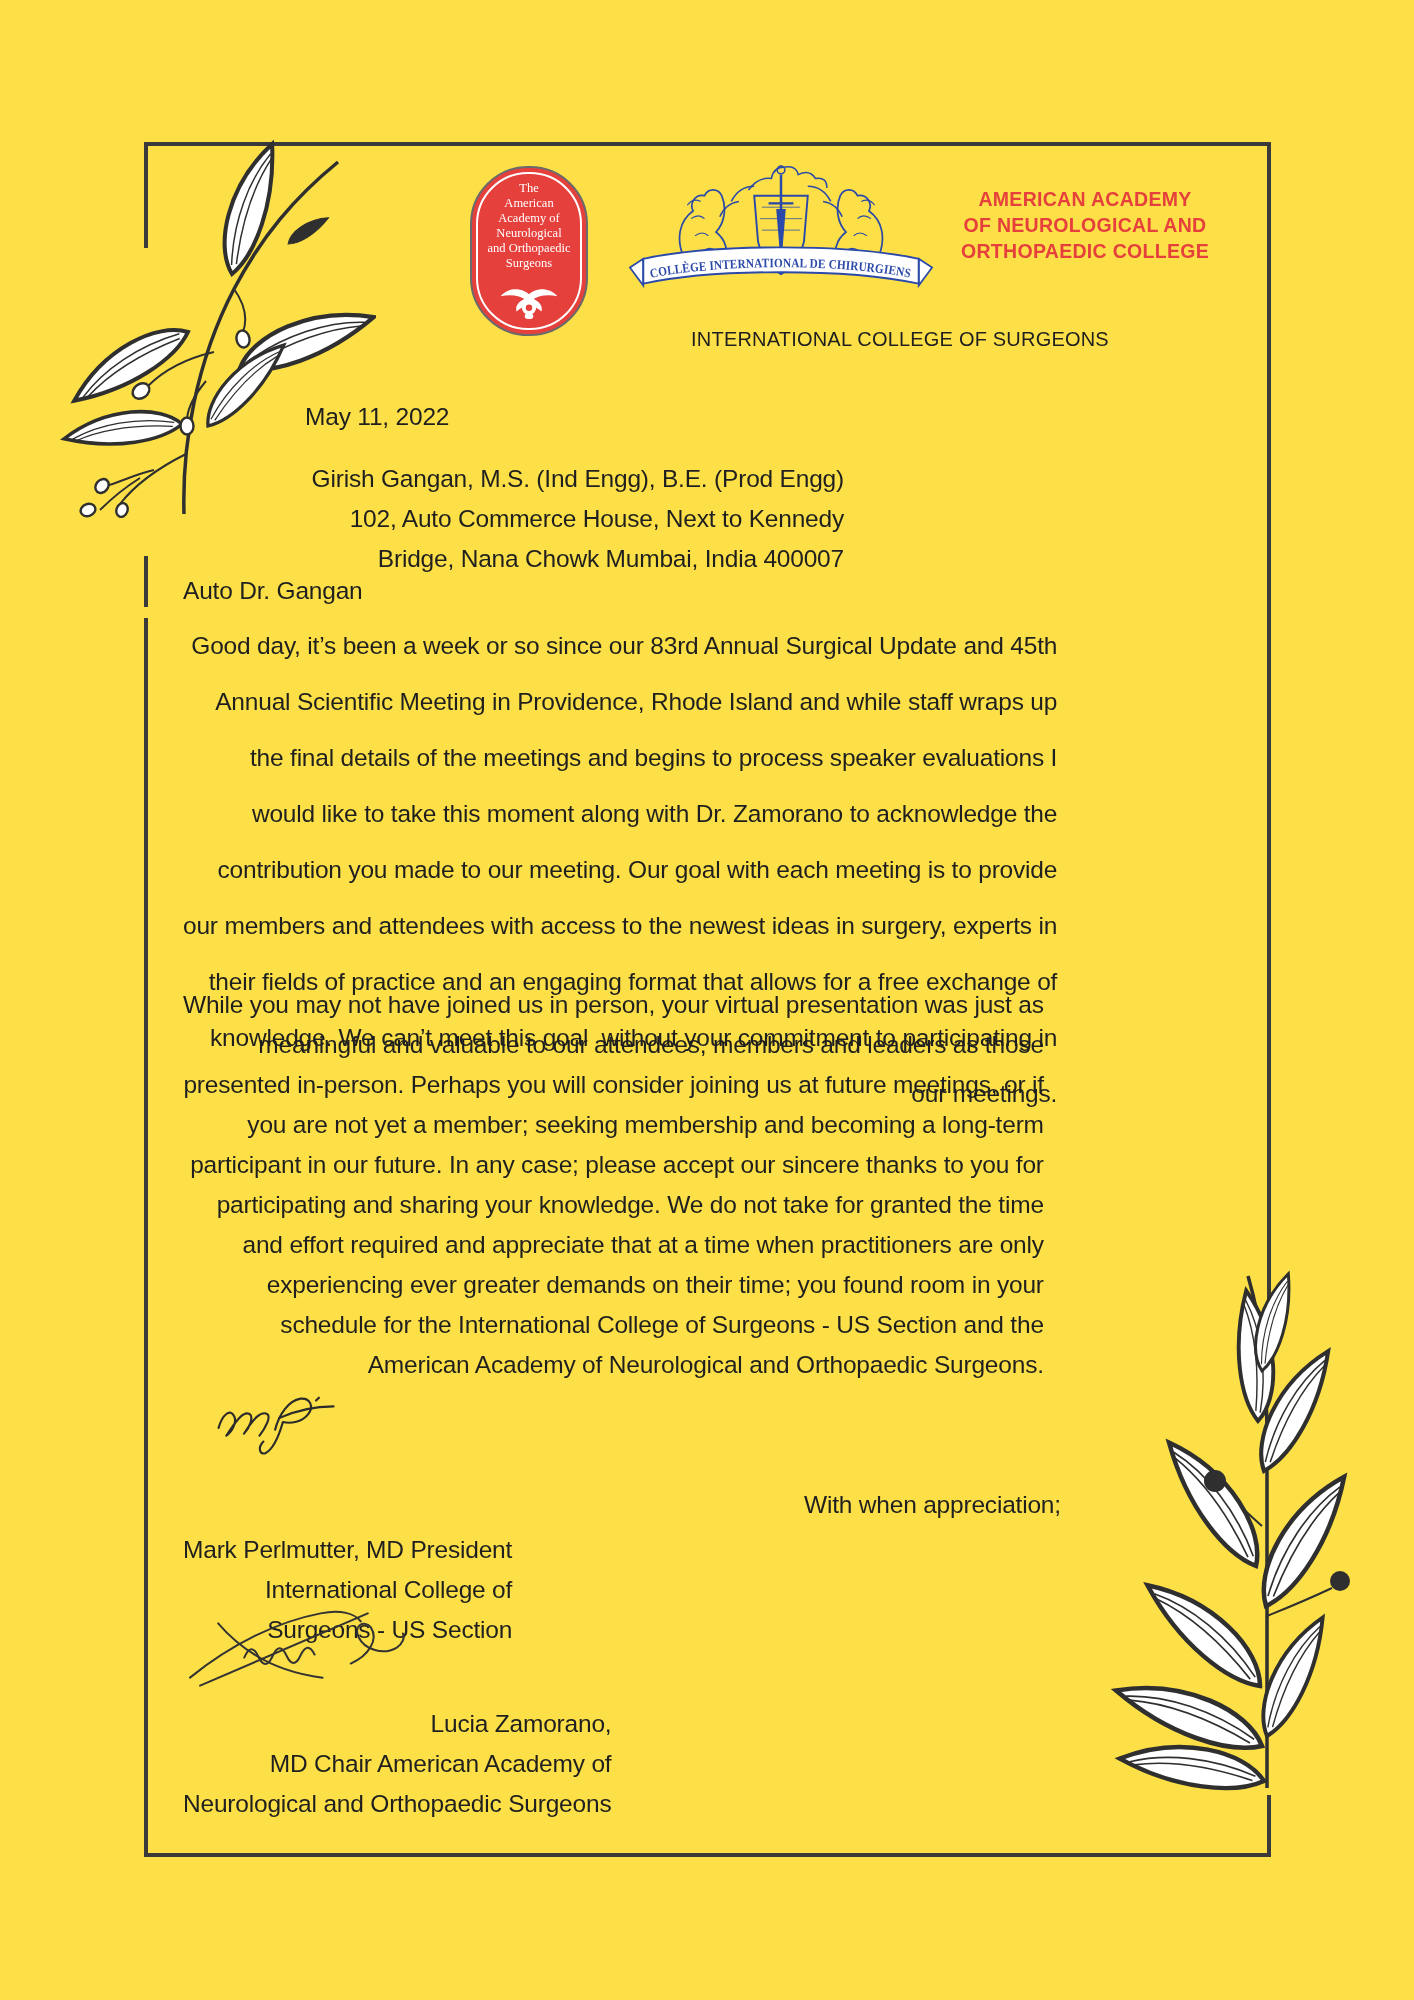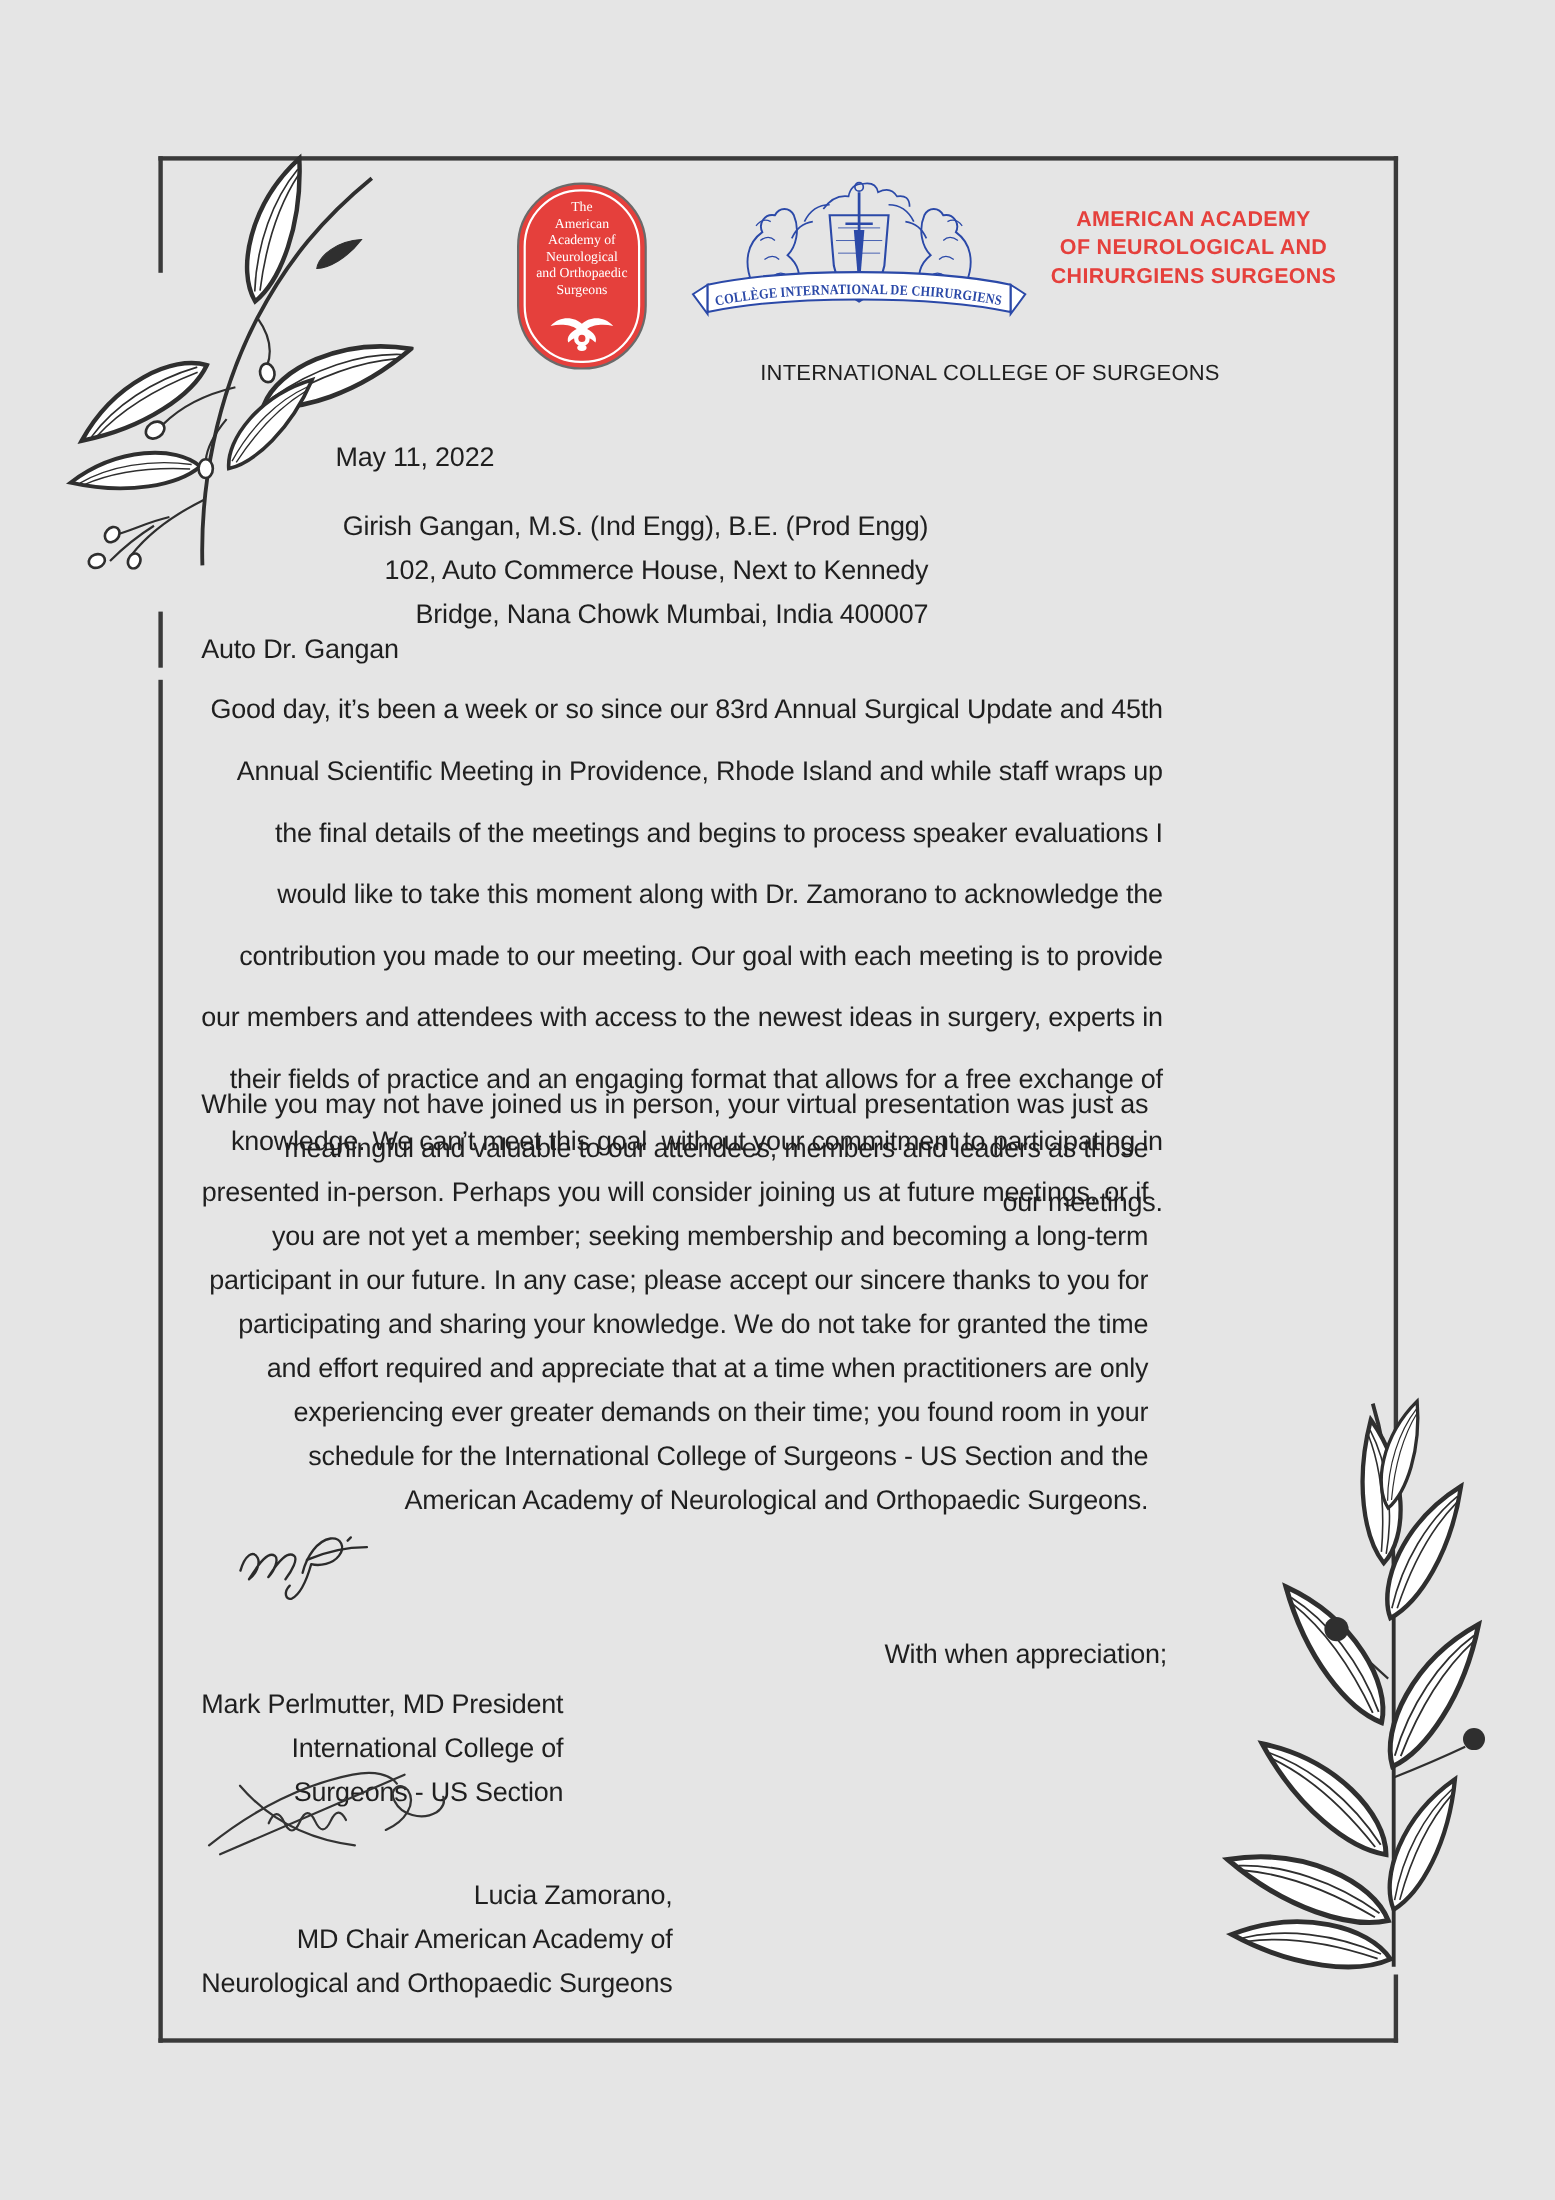--- a/index.html
+++ b/index.html
@@ -1,19 +1,19 @@
 <!DOCTYPE html>
 <html><head>
 <meta charset="utf-8">
 <style>
   html,body{margin:0;padding:0;background:#ffffff;}
   .page{
     position:relative;
     width:1414px;height:2000px;
-    background:#e5e5e5;
+    background:#fde047;
     overflow:hidden;
     font-family:"Liberation Sans",sans-serif;
     color:#1f1f1f;
   }
   
   .bseg{position:absolute;background:#3a3a3a;}
   .b-top   {left:144px;top:142px;width:1127px;height:4px;}
   .b-bottom{left:144px;top:1853px;width:1127px;height:4px;}
   .b-left-1{left:144px;top:142px;width:4px;height:106px;}
   .b-left-2{left:144px;top:556px;width:4px;height:51px;}
@@ -170,21 +170,21 @@
     <path d="M16,102 L2,111 L16,130 Z M304,102 L318,111 L304,130 Z" fill="#ffffff" stroke="#2b49a8" stroke-width="1.8"></path>
     <path d="M16,102 C90,86 230,86 304,102 L304,128 C230,112 90,112 16,128 Z" fill="#ffffff" stroke="#2b49a8" stroke-width="2"></path>
     <path id="cic-banner-path" d="M24,122 C95,107 225,107 296,122" fill="none"></path>
     <text font-family="Liberation Serif, serif" font-size="13.5" font-weight="bold" fill="#2b49a8" letter-spacing="0.2">
       <textPath href="#cic-banner-path" textLength="272" lengthAdjust="spacingAndGlyphs">COLLÈGE INTERNATIONAL DE CHIRURGIENS</textPath>
     </text>
   </svg>
 
   <div class="red-title">AMERICAN ACADEMY
 OF NEUROLOGICAL AND
-CHIRURGIENS SURGEONS</div>
+ORTHOPAEDIC COLLEGE</div>
 
   <div class="org-title">INTERNATIONAL COLLEGE OF SURGEONS</div>
 
   <div class="txt date-line">May 11, 2022</div>
   <div class="txt recipient"> Girish Gangan, M.S. (Ind Engg), B.E. (Prod Engg)
 102, Auto Commerce House, Next to Kennedy
 Bridge, Nana Chowk Mumbai, India 400007</div>
   <div class="txt salutation">Auto Dr. Gangan</div>
   <div class="txt para-1">Good day, it’s been a week or so since our 83rd Annual Surgical Update and 45th
 Annual Scientific Meeting in Providence, Rhode Island and while staff wraps up

